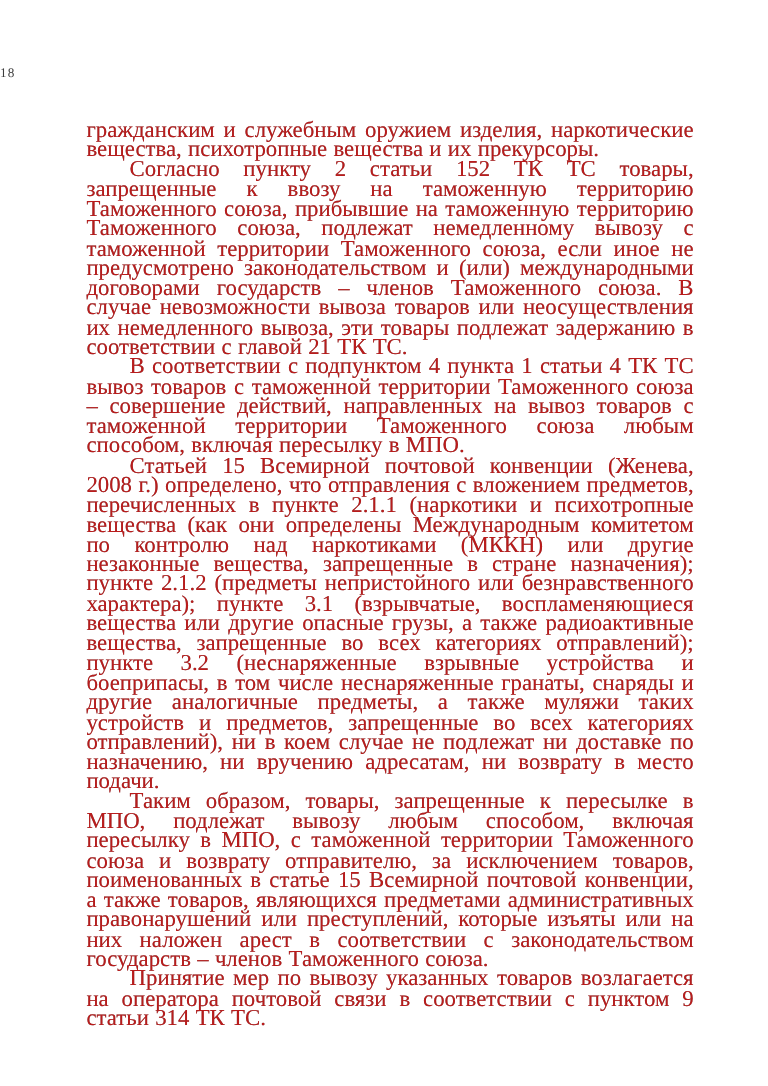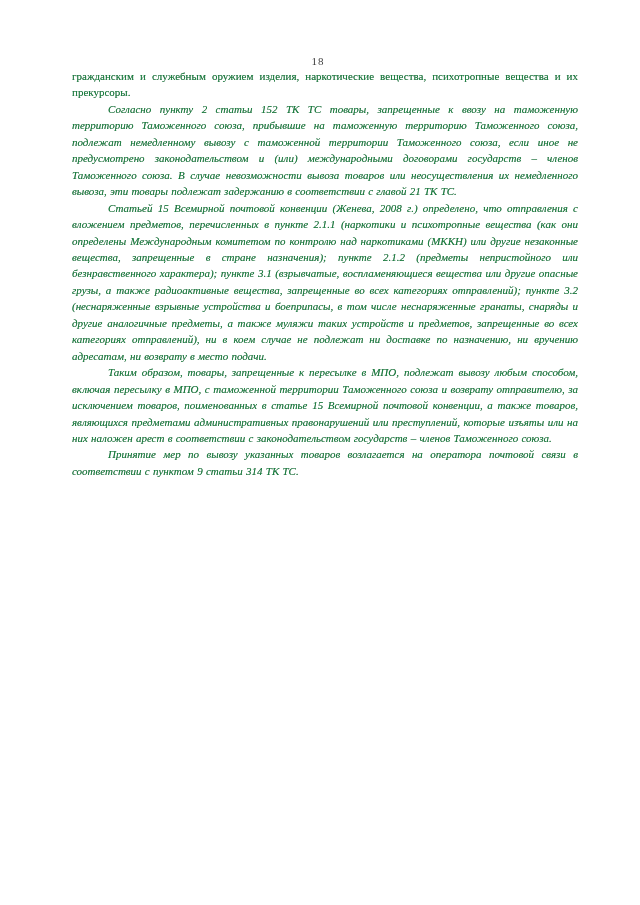--- a/index.html
+++ b/index.html
@@ -17,53 +17,53 @@
   .scan-page {
     position: absolute;
     inset: 0;
     background: #ffffff;
   }
   .page-number {
     position: absolute;
     top: 55px;
     left: 0;
     right: 4px;
-    text-align: center;
+    text-align: left;
     font-size: 11px;
     color: #3d3d3d;
     letter-spacing: 1px;
   }
   .document-body {
     position: absolute;
     left: 72px;
-    top: 68px;
+    top: 101px;
     width: 506px;
-    font-size: 11px;
+    font-size: 19px;
     line-height: 16.45px;
-    color: #15803d;
+    color: #b91c1c;
     text-align: justify;
     word-spacing: 0.5px;
     text-shadow: 0 0 0.4px rgba(45,45,45,0.55);
   }
   .document-body p.para {
     margin: 0;
     padding: 0;
     text-indent: 0;
   }
   .document-body p.para.indent {
     text-indent: 36px;
-    font-style: italic;
   }
 </style>
 </head>
 <body>
 
 <div class="scan-page">
   <div class="page-number">18</div>
 
   <div class="document-body">
       <p class="para">гражданским и служебным оружием изделия, наркотические вещества, психотропные вещества и их прекурсоры.</p>
       <p class="para indent">Согласно пункту 2 статьи 152 ТК ТС товары, запрещенные к ввозу на таможенную территорию Таможенного союза, прибывшие на таможенную территорию Таможенного союза, подлежат немедленному вывозу с таможенной территории Таможенного союза, если иное не предусмотрено законодательством и (или) международными договорами государств – членов Таможенного союза. В случае невозможности вывоза товаров или неосуществления их немедленного вывоза, эти товары подлежат задержанию в соответствии с главой 21 ТК ТС.</p>
+      <p class="para indent">В соответствии с подпунктом 4 пункта 1 статьи 4 ТК ТС вывоз товаров с таможенной территории Таможенного союза – совершение действий, направленных на вывоз товаров с таможенной территории Таможенного союза любым способом, включая пересылку в МПО.</p>
       <p class="para indent">Статьей 15 Всемирной почтовой конвенции (Женева, 2008 г.) определено, что отправления с вложением предметов, перечисленных в пункте 2.1.1 (наркотики и психотропные вещества (как они определены Международным комитетом по контролю над наркотиками (МККН) или другие незаконные вещества, запрещенные в стране назначения); пункте 2.1.2 (предметы непристойного или безнравственного характера); пункте 3.1 (взрывчатые, воспламеняющиеся вещества или другие опасные грузы, а также радиоактивные вещества, запрещенные во всех категориях отправлений); пункте 3.2 (неснаряженные взрывные устройства и боеприпасы, в том числе неснаряженные гранаты, снаряды и другие аналогичные предметы, а также муляжи таких устройств и предметов, запрещенные во всех категориях отправлений), ни в коем случае не подлежат ни доставке по назначению, ни вручению адресатам, ни возврату в место подачи.</p>
       <p class="para indent">Таким образом, товары, запрещенные к пересылке в МПО, подлежат вывозу любым способом, включая пересылку в МПО, с таможенной территории Таможенного союза и возврату отправителю, за исключением товаров, поименованных в статье 15 Всемирной почтовой конвенции, а также товаров, являющихся предметами административных правонарушений или преступлений, которые изъяты или на них наложен арест в соответствии с законодательством государств – членов Таможенного союза.</p>
       <p class="para indent">Принятие мер по вывозу указанных товаров возлагается на оператора почтовой связи в соответствии с пунктом 9 статьи 314 ТК ТС.</p>
     </div>
 </div>
 
 </body></html>

